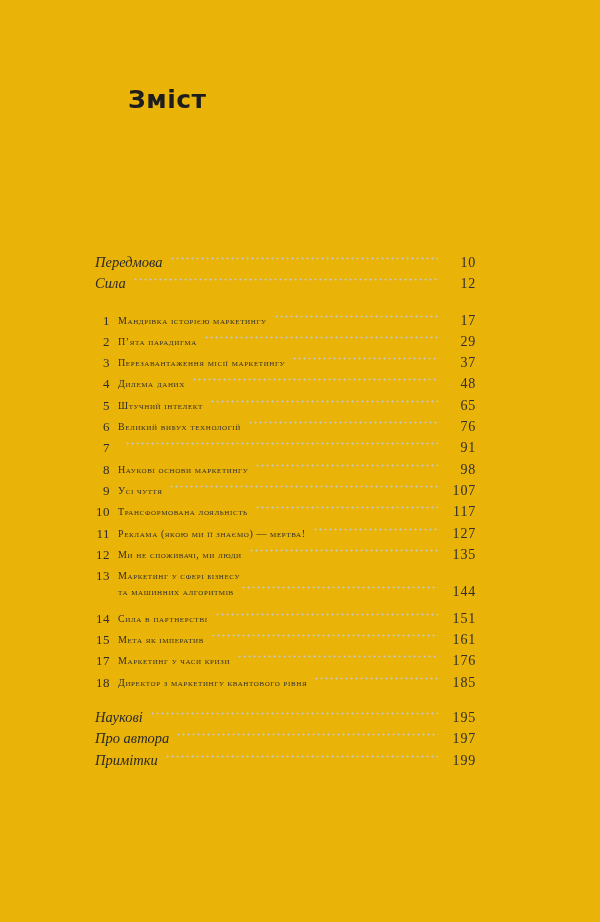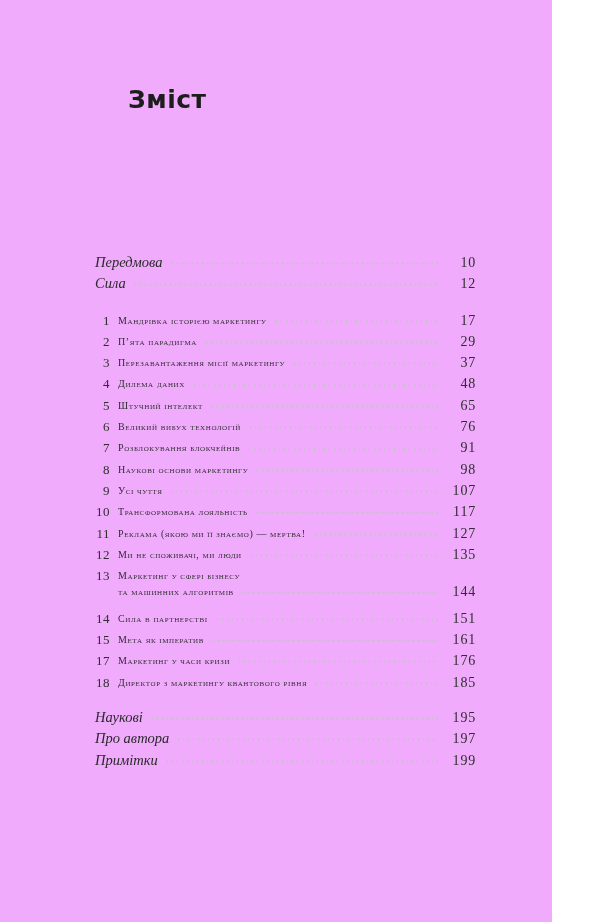--- a/index.html
+++ b/index.html
@@ -4,22 +4,22 @@
 <style>
   html, body { margin:0; padding:0; }
   body {
     width:600px; height:922px;
     background:#ffffff;
     font-family:"Liberation Serif", serif;
     color:#2e2e2e;
   }
   .book-page {
     position:relative;
-    width:552px; height:922px;
-    background:#f0abfc;
+    width:600px; height:922px;
+    background:#eab308;
     overflow:hidden;
   }
   .page-title {
     position:absolute;
     left:128px; top:85px;
     font-family:"DejaVu Sans", sans-serif;
     font-weight:bold;
     font-size:25px;
     letter-spacing:0.5px;
     color:#1d1d1d;
@@ -27,21 +27,21 @@
   .toc {
     position:absolute;
     left:95px; top:252px;
     width:381px;
   }
   .sec-front   { margin-top:0; }
   .sec-chapters{ margin-top:15px; }
   .sec-back    { margin-top:14px; }
   .row {
     display:flex;
-    align-items:center;
+    align-items:flex-start;
     height:21.3px;
     line-height:21.3px;
     white-space:nowrap;
   }
   .num {
     flex:none;
     width:15px;
     text-align:right;
     margin-right:8px;
     font-size:13px;
@@ -130,21 +130,20 @@
           <span class="page-num">65</span>
         </div>
         <div class="row">
           <span class="num">6</span>
           <span class="ctitle">Великий вибух технологій</span>
           <span class="leader"></span>
           <span class="page-num">76</span>
         </div>
         <div class="row">
           <span class="num">7</span>
-          <span class="ctitle">Розблокування блокчейнів</span>
           <span class="leader"></span>
           <span class="page-num">91</span>
         </div>
         <div class="row">
           <span class="num">8</span>
           <span class="ctitle">Наукові основи маркетингу</span>
           <span class="leader"></span>
           <span class="page-num">98</span>
         </div>
         <div class="row">

